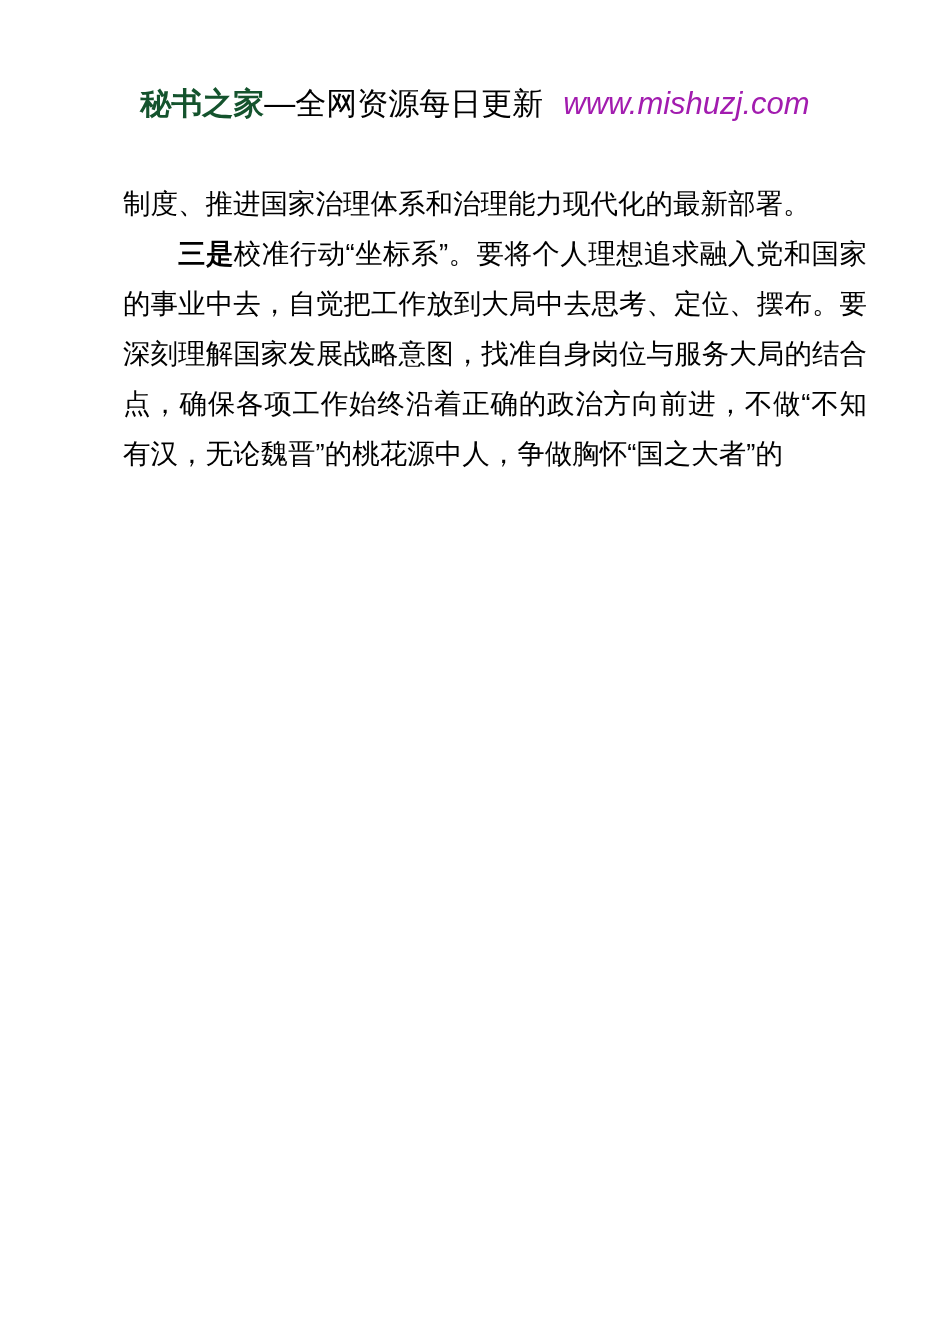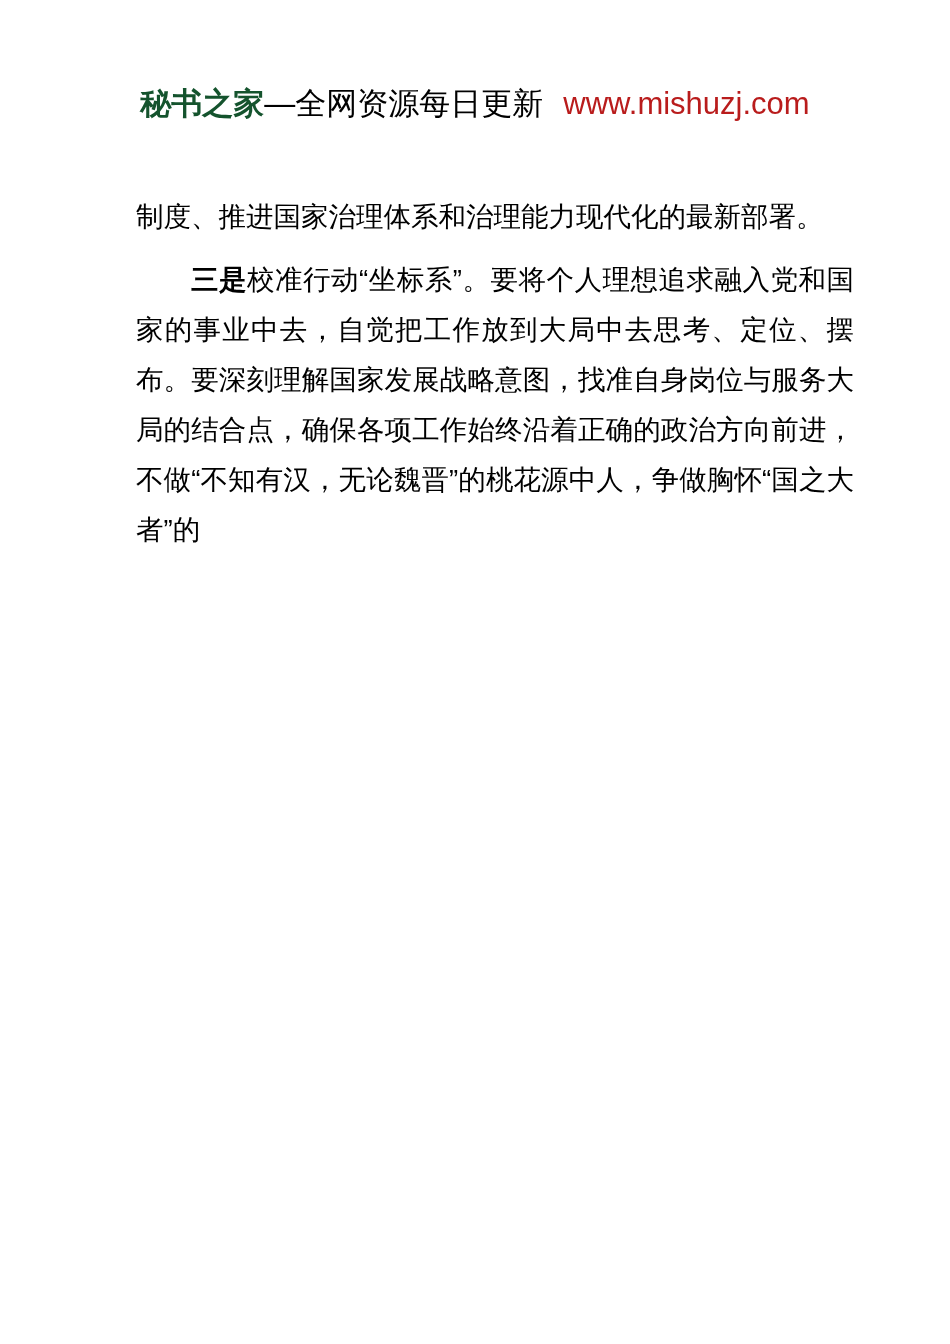--- a/index.html
+++ b/index.html
@@ -24,38 +24,39 @@
   .site-name {
     color: #14532d;
     font-weight: bold;
   }
   .tagline {
     color: #000000;
     font-weight: normal;
     text-align: right;
   }
   .site-url {
-    color: #b91c1c;
+    color: #a21caf;
     text-decoration: none;
     margin-left: 20px;
     cursor: pointer;
+    font-style: italic;
   }
   .content {
     position: absolute;
     top: 179px;
     left: 123px;
     width: 744px;
     color: #000000;
     font-size: 27.5px;
     line-height: 50px;
     text-align: justify;
     text-justify: inter-character;
   }
   .para {
-    margin: 13px;
+    margin: 0;
     padding: 0;
     text-indent: 2em;
   }
   .para.no-indent {
     text-indent: 0;
   }
   .lead {
     font-weight: bold;
   }
 </style>

